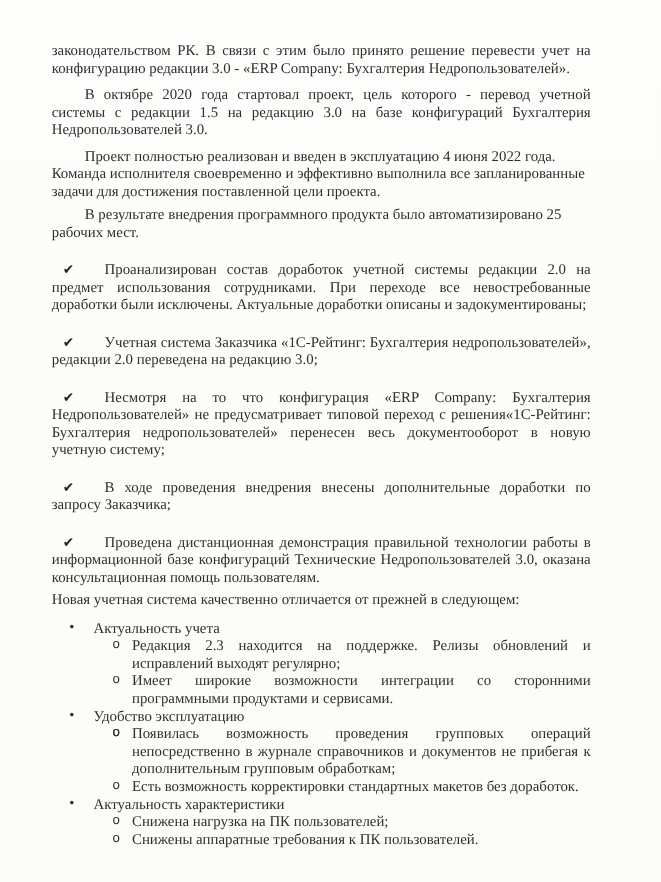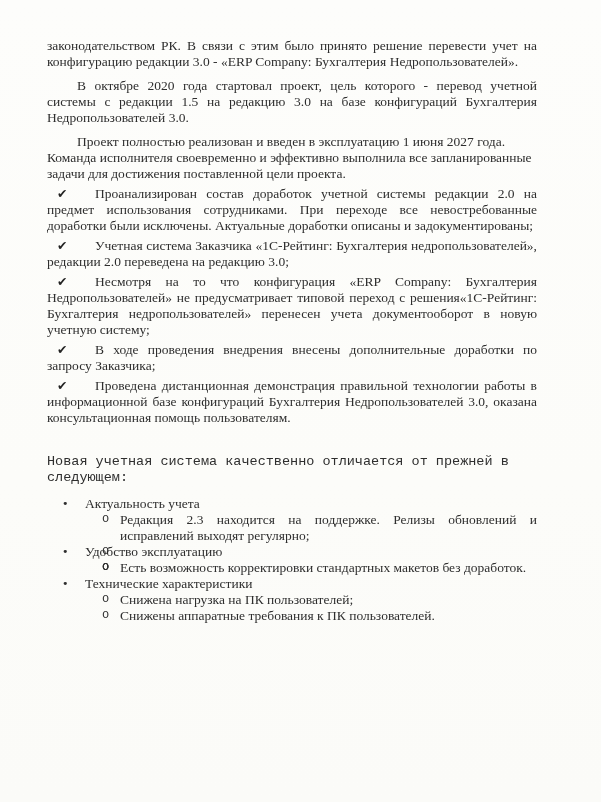--- a/index.html
+++ b/index.html
@@ -23,32 +23,32 @@
 
   .just   { text-align: justify; }
   .indent { text-indent: 30px; }
 
   .p2 { margin-top: 8px; }
   .p3 { margin-top: 8px; }
   .p4 { margin-top: 5px; }
 
   .lead { margin-top: 20px; padding-left: 6px; }
 
-  .check-item { margin-top: 4px; text-align: justify; }
+  .check-item { margin-top: 18px; text-align: justify; }
   .check-item .check {
     display: inline-block;
     box-sizing: border-box;
     width: 48px;
     padding-left: 10px;
     font-family: "DejaVu Sans", sans-serif;
     font-size: 12.5px;
     color: #222;
   }
 
-  .h2 { margin-top: 28px; font-family: Liberation Mono, monospace; }
+  .h2 { margin-top: 4px; }
 
   .list { margin-top: 10px; }
   .li1 { position: relative; padding-left: 38px; }
   .li1 .marker1 {
     position: absolute;
     left: 15px;
     top: 0;
     font-family: "DejaVu Sans", sans-serif;
     font-size: 11px;
   }
@@ -61,41 +61,42 @@
     font-size: 12px;
   }
 </style>
 </head>
 <body>
 
 <div class="page">
 
   <p class="just">законодательством РК. В связи с этим было принято решение перевести учет на конфигурацию редакции 3.0 -  «ERP Company: Бухгалтерия Недропользователей».</p>
   <p class="just indent p2">В октябре 2020 года стартовал проект, цель которого - перевод учетной системы с редакции 1.5 на редакцию 3.0 на базе конфигураций Бухгалтерия Недропользователей 3.0.</p>
-  <p class="indent p3">Проект полностью реализован и введен в эксплуатацию 1 июня 2027 года. Команда исполнителя своевременно и эффективно выполнила все запланированные задачи для достижения поставленной цели проекта.</p>
+  <p class="indent p3">Проект полностью реализован и введен в эксплуатацию 4 июня 2022 года. Команда исполнителя своевременно и эффективно выполнила все запланированные задачи для достижения поставленной цели проекта.</p>
+  <p class="indent p4">В результате внедрения программного продукта было автоматизировано 25 рабочих мест.</p>
 
 
   <p class="check-item"><span class="check">✔</span><span>Проанализирован состав доработок учетной системы редакции 2.0 на предмет использования сотрудниками. При переходе все невостребованные доработки были исключены. Актуальные доработки описаны и задокументированы;</span></p>
   <p class="check-item"><span class="check">✔</span><span>Учетная система Заказчика «1С-Рейтинг: Бухгалтерия недропользователей», редакции 2.0 переведена на редакцию 3.0;</span></p>
-  <p class="check-item"><span class="check">✔</span><span>Несмотря на то что конфигурация «ERP Company: Бухгалтерия Недропользователей» не предусматривает типовой переход с решения«1С-Рейтинг: Бухгалтерия недропользователей» перенесен учета документооборот в новую учетную систему;</span></p>
+  <p class="check-item"><span class="check">✔</span><span>Несмотря на то что конфигурация «ERP Company: Бухгалтерия Недропользователей» не предусматривает типовой переход с решения«1С-Рейтинг: Бухгалтерия недропользователей» перенесен весь документооборот в новую учетную систему;</span></p>
   <p class="check-item"><span class="check">✔</span><span>В ходе проведения внедрения внесены дополнительные доработки по запросу Заказчика;</span></p>
-  <p class="check-item"><span class="check">✔</span><span>Проведена дистанционная демонстрация правильной технологии работы в информационной базе конфигураций Бухгалтерия Недропользователей 3.0, оказана консультационная помощь пользователям.</span></p>
+  <p class="check-item"><span class="check">✔</span><span>Проведена дистанционная демонстрация правильной технологии работы в информационной базе конфигураций Технические Недропользователей 3.0, оказана консультационная помощь пользователям.</span></p>
 
   <p class="h2">Новая учетная система качественно отличается от прежней в следующем:</p>
 
   <div class="list">
 
     <p class="li1"><span class="marker1">•</span><span>Актуальность учета</span></p>
     <p class="li2"><span class="marker2">o</span><span>Редакция 2.3 находится на поддержке. Релизы обновлений и исправлений выходят регулярно;</span></p>
-    <p class="li2"><span class="marker2">o</span></p>
+    <p class="li2"><span class="marker2">o</span><span>Имеет широкие возможности интеграции со сторонними программными продуктами и сервисами.</span></p>
 
     <p class="li1"><span class="marker1">•</span><span>Удобство эксплуатацию</span></p>
     <p class="li2"><span class="marker2">o</span></p>
-    <p class="li2"><span class="marker2">o</span></p>
+    <p class="li2"><span class="marker2">o</span><span>Появилась возможность проведения групповых операций непосредственно в журнале справочников и документов не прибегая к дополнительным групповым обработкам;</span></p>
     <p class="li2"><span class="marker2">o</span><span>Есть возможность корректировки стандартных макетов без доработок.</span></p>
 
-    <p class="li1"><span class="marker1">•</span><span>Технические характеристики</span></p>
+    <p class="li1"><span class="marker1">•</span><span>Актуальность характеристики</span></p>
     <p class="li2"><span class="marker2">o</span><span>Снижена нагрузка на ПК пользователей;</span></p>
     <p class="li2"><span class="marker2">o</span><span>Снижены аппаратные требования к ПК пользователей.</span></p>
 
   </div>
 
 </div>
 
 </body></html>

